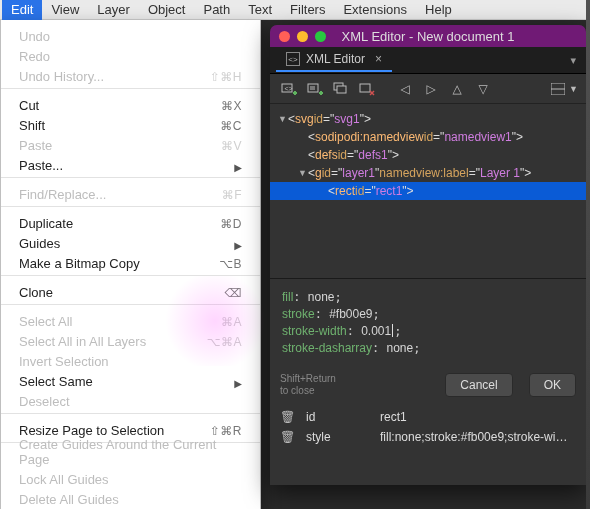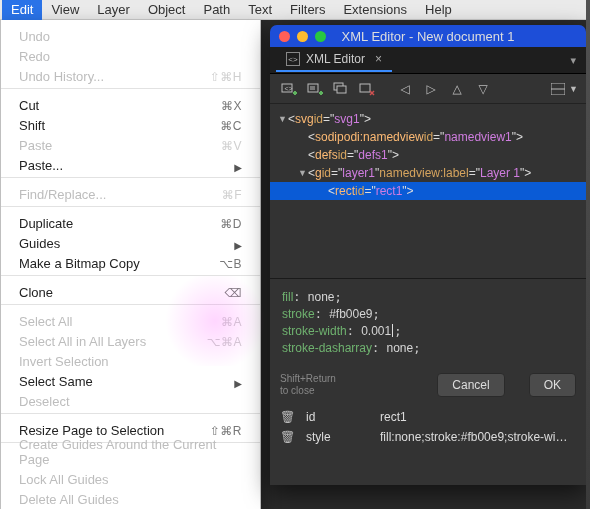--- a/index.html
+++ b/index.html
@@ -9,21 +9,21 @@
   .menubar .m-item.active{background:#2a73e8;color:#fff}
   .edit-menu{position:absolute;left:0;top:20px;width:261px;background:#fff;border:1px solid #bfbfbf;border-top:none;box-shadow:2px 6px 16px rgba(0,0,0,.35);font-size:13px;color:#222;padding:4px 0}
   .em-row{display:flex;align-items:flex-end;justify-content:space-between;height:20px;padding:0 18px;cursor:default;position:relative}
   .em-row.disabled{color:#bdbdbd}
   .em-row .sc{color:#777;font-size:12px;letter-spacing:.5px}
   .em-row.disabled .sc{color:#cfcfcf}
   .em-sep{height:1px;background:#e2e2e2;margin:4px 0}
   .arrow{font-size:10px;color:#555}
   .pink-glow{position:absolute;left:160px;top:276px;width:110px;height:90px;background:radial-gradient(circle,#ff5bff40 0%,transparent 70%);pointer-events:none}
   .xml-window{position:absolute;left:270px;top:25px;width:316px;height:460px;background:#333;border-radius:7px 7px 0 0;box-shadow:0 8px 24px rgba(0,0,0,.6);overflow:hidden}
-  .xml-titlebar{height:22px;background:#1d4ed8;display:flex;align-items:center;position:relative}
+  .xml-titlebar{height:22px;background:#701a75;display:flex;align-items:center;position:relative}
   .tl-dots{display:flex;gap:7px;margin-left:9px}
   .dot{width:11px;height:11px;border-radius:50%}
   .dot.r{background:#ff5f57}.dot.y{background:#febc2e}.dot.g{background:#28c840}
   .xml-title{position:absolute;left:0;right:0;text-align:center;font-size:13px;color:#ddd}
   .xml-tabbar{height:27px;background:#1e1e1e;display:flex;align-items:center;border-bottom:1px solid #000;padding-left:6px}
   .xml-tab{display:flex;align-items:center;gap:6px;padding:4px 10px;font-size:12px;color:#ccc;border-bottom:2px solid #3a8cff}
   .tab-icon{width:14px;height:14px;border:1px solid #888;display:inline-flex;align-items:center;justify-content:center;font-size:8px;color:#bbb}
   .xml-tab .x{font-size:12px;color:#aaa;margin-left:4px}
   .xml-tabbar .chev{margin-left:auto;margin-right:10px;color:#999;font-size:11px}
   .xml-toolbar{height:30px;background:#333;display:flex;align-items:center;gap:4px;padding:0 8px;border-bottom:1px solid #222}
@@ -37,21 +37,21 @@
   .t-punc{color:#ddd}
   .t-tag{color:#fdba74}
   .t-attr{color:#d6a45e}
   .t-val{color:#d07de0}
   .style-panel{position:absolute;left:0;right:0;bottom:0;height:207px;background:#333;border-top:1px solid #1a1a1a}
   .style-edit{font-family:Menlo,monospace;font-size:12px;line-height:17px;padding:10px 12px;white-space:pre;color:#ccc}
   .se-prop{color:#6fb26f}
   .se-val{color:#d6d6d6}
   .hint-row{display:flex;align-items:center;justify-content:space-between;padding:6px 10px 8px}
   .hint{font-size:10px;color:#888;line-height:12px}
-  .btns{display:flex;gap:24px}
+  .btns{display:flex;gap:16px}
   .btn{background:#4b4b4b;border:1px solid #2a2a2a;border-radius:4px;color:#ddd;font-size:12px;padding:4px 14px;cursor:default}
   .attr-list{font-size:12px;color:#ccc;padding:2px 0 0}
   .attr-row{display:flex;align-items:center;height:20px;padding:0 10px;gap:14px}
   .trash{width:12px;text-align:center;color:#bbb}
   .attr-name{width:60px;color:#ddd}
   .attr-val{color:#ddd;white-space:nowrap;overflow:hidden;text-overflow:ellipsis}
   .cursor{display:inline-block;width:1px;height:13px;background:#ddd;vertical-align:-2px;margin:0 1px}
   .right-stripe{position:absolute;right:0;top:0;width:4px;height:509px;background:linear-gradient(#515151,#3a3a3a)}
 </style>
 </head>

